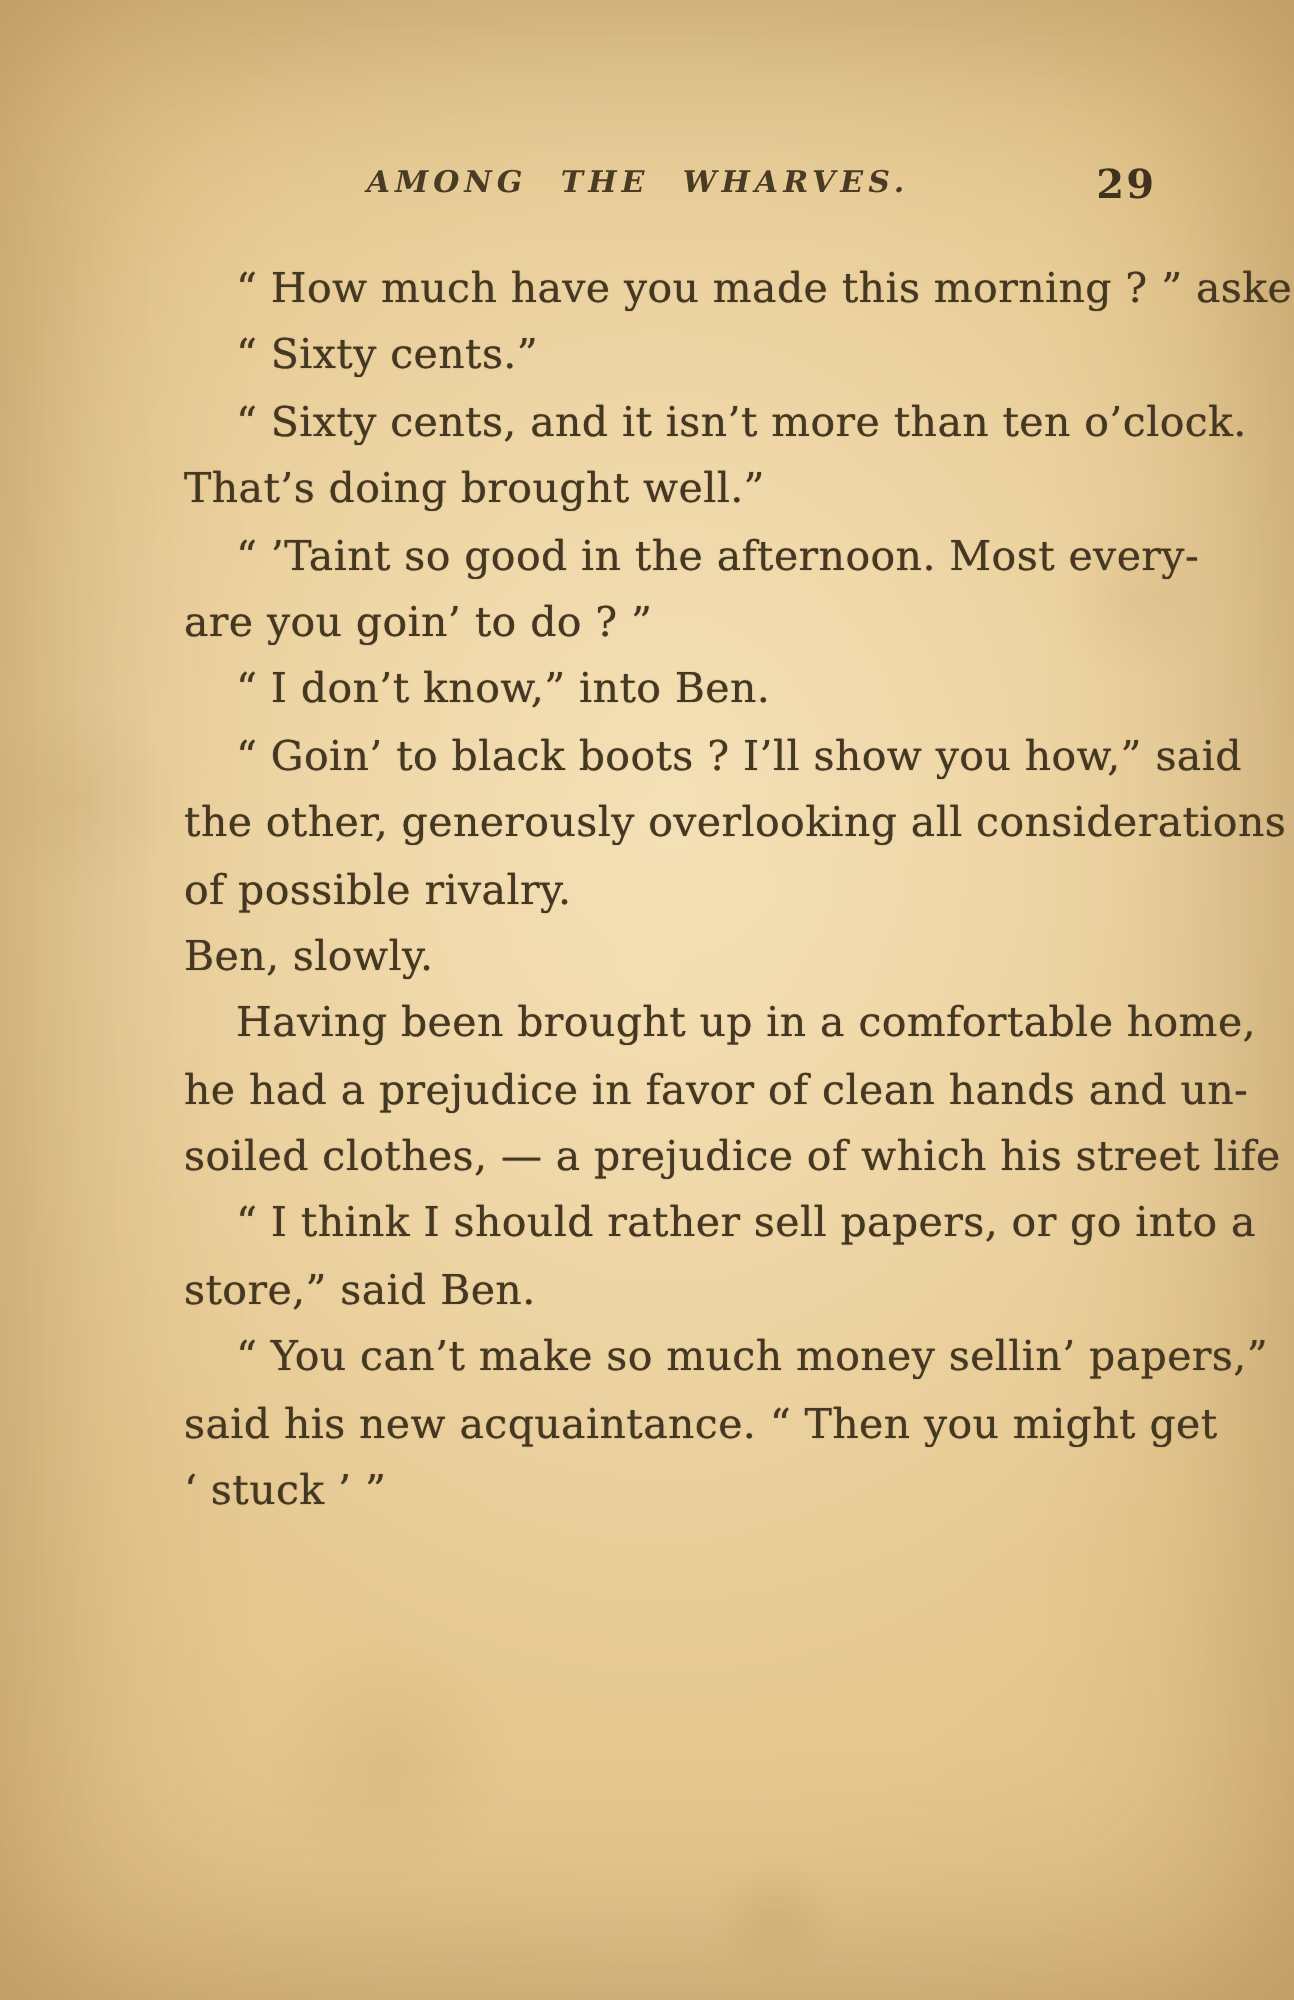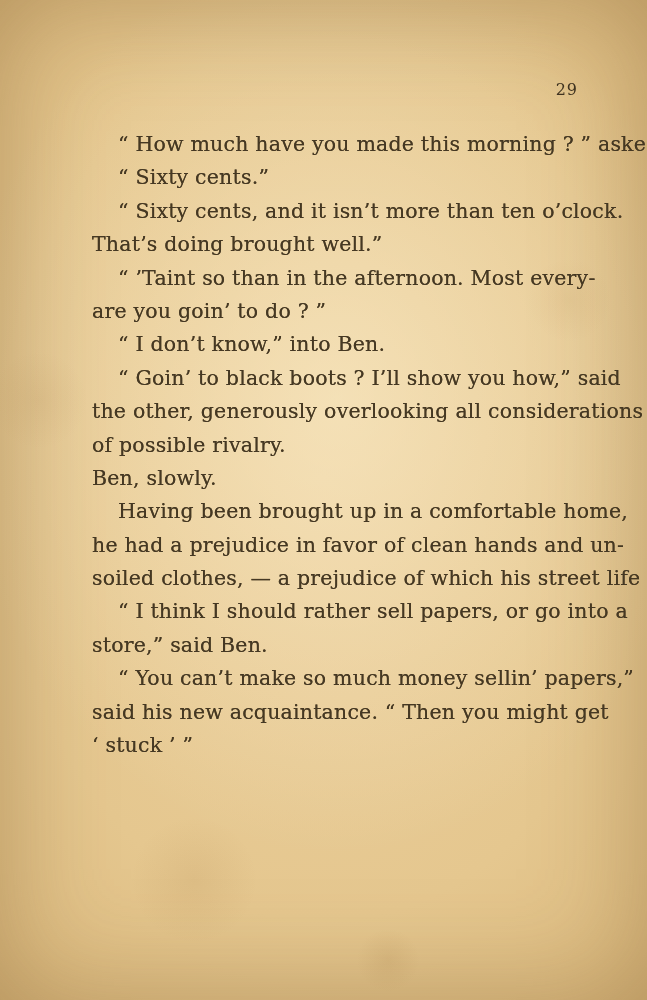--- a/index.html
+++ b/index.html
@@ -55,22 +55,22 @@
     letter-spacing: 2.5px;
     word-spacing: 9px;
     white-space: nowrap;
     color: #4a3c24;
   }
 
   .page-number {
     position: absolute;
     right: 8px;
     top: -2px;
-    font-weight: 400;
-    font-size: 16px;
+    font-weight: 700;
+    font-size: 20px;
     letter-spacing: 1px;
     color: #3f3320;
   }
 
   .body-text {
     position: absolute;
     top: 128px;
     left: 92px;
     width: 494px;
   }
@@ -94,29 +94,30 @@
   .line.indent {
     text-indent: 26px;
   }
 </style>
 </head>
 <body>
 
 <div class="scan">
 
   <div class="header">
+    <div class="running-title">AMONG THE WHARVES.</div>
     <div class="page-number">29</div>
   </div>
 
   <div class="body-text">
       <div class="line indent">“ How much have you made this morning ? ” asked</div>
       <div class="line indent last">“ Sixty cents.”</div>
       <div class="line indent">“ Sixty cents, and it isn’t more than ten o’clock.</div>
       <div class="line last">That’s doing brought well.”</div>
-      <div class="line indent">“ ’Taint so than in the afternoon. Most every-</div>
+      <div class="line indent">“ ’Taint so good in the afternoon. Most every-</div>
       <div class="line last">are you goin’ to do ? ”</div>
       <div class="line indent last">“ I don’t know,” into Ben.</div>
       <div class="line indent">“ Goin’ to black boots ? I’ll show you how,” said</div>
       <div class="line">the other, generously overlooking all considerations</div>
       <div class="line last">of possible rivalry.</div>
       <div class="line last">Ben, slowly.</div>
       <div class="line indent">Having been brought up in a comfortable home,</div>
       <div class="line">he had a prejudice in favor of clean hands and un-</div>
       <div class="line">soiled clothes, — a prejudice of which his street life</div>
       <div class="line indent">“ I think I should rather sell papers, or go into a</div>

